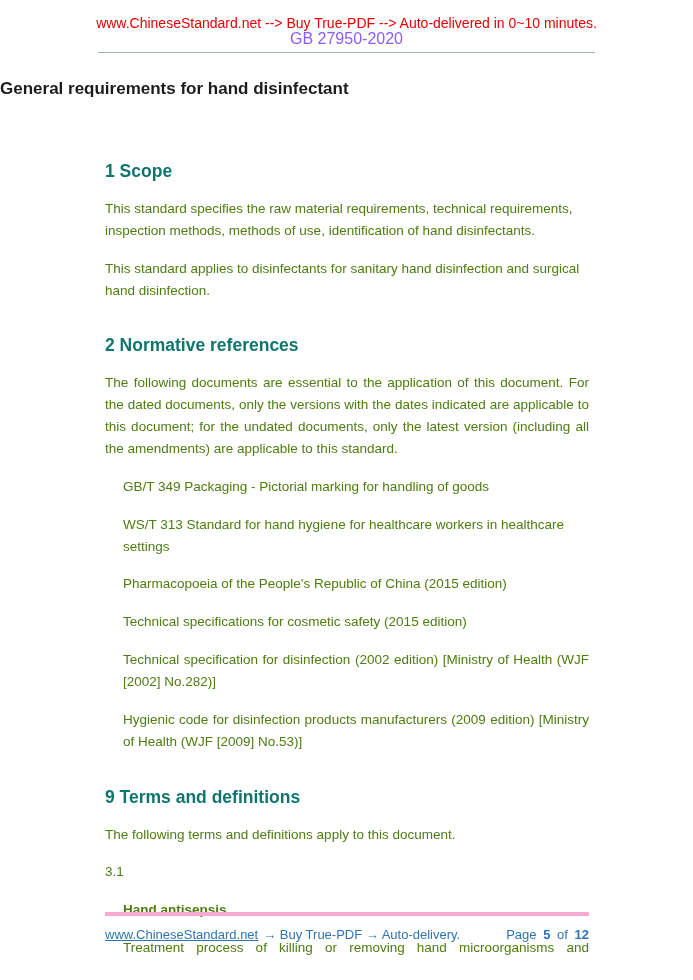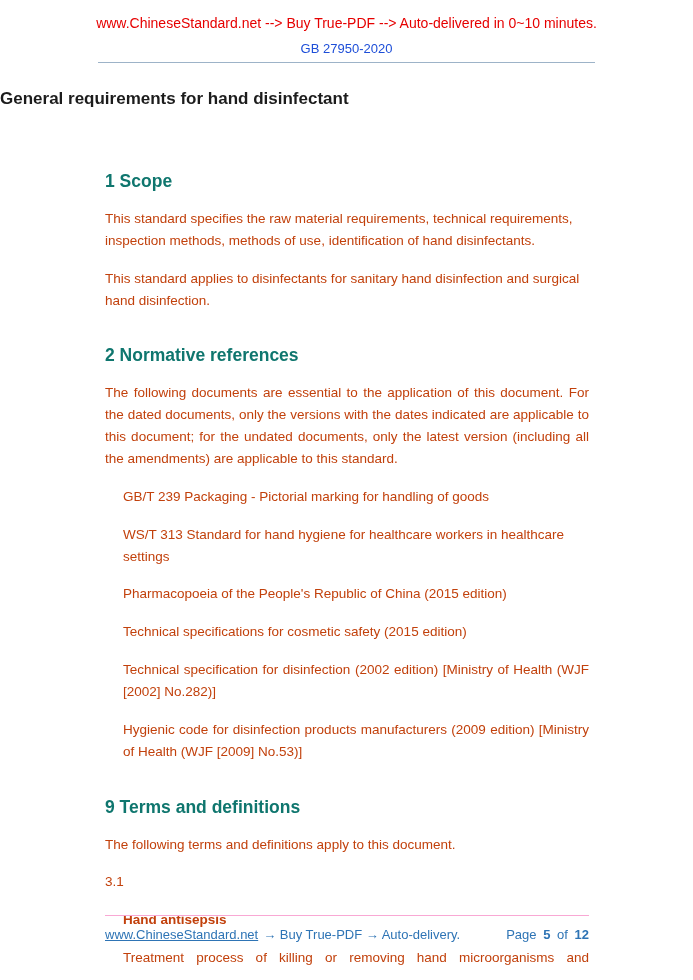--- a/index.html
+++ b/index.html
@@ -18,24 +18,24 @@
   }
 
   
   .header { text-align: center; padding-top: 14px; }
   .banner {
     color: #e60000;
     font-size: 14px;
     line-height: 18px;
   }
   .std-code {
-    color: #1d4ed8;
-    font-size: 13px;
+    color: #8b5cf6;
+    font-size: 16px;
     line-height: 14px;
-    margin-top: 10px;
+    margin-top: 0px;
   }
   .header-divider {
     border: none;
     border-top: 1px solid #9db3c8;
     margin: 6px 98px 0 98px;
   }
 
   
   .doc-title {
     text-align: left;
@@ -52,38 +52,38 @@
     font-size: 17.5px;
     font-weight: bold;
     color: #0f766e;
     margin-top: 34px;
   }
   .section-heading.first { margin-top: 62px; }
 
   .content p {
     margin-top: 16px;
     line-height: 1.62;
-    color: #c2410c;
+    color: #4d7c0f;
   }
   p.justified { text-align: justify; }
   p.justify-last { text-align: justify; text-align-last: justify; }
 
   .reference { padding-left: 18px; }
   .indented  { padding-left: 18px; }
 
   .clause-number { font-weight: normal; margin-top: 18px; }
   .term-title   { font-weight: bold; }
 
   
   .footer {
     position: absolute;
     left: 105px;
     right: 104px;
     bottom: 38px;
-    border-top: 1px solid #f9a8d4;
+    border-top: 4px solid #f9a8d4;
     padding-top: 11px;
     display: flex;
     justify-content: space-between;
     align-items: baseline;
     color: #2e74b5;
     font-size: 13px;
   }
   .footer-left { white-space: nowrap; }
   .footer-link { text-decoration: underline; cursor: pointer; }
   .footer-rest { margin-left: 5px; }
@@ -107,21 +107,21 @@
 
   <div class="content">
 
     <div class="section-heading first">1 Scope</div>
     <p>This standard specifies the raw material requirements, technical requirements, inspection methods, methods of use, identification of hand disinfectants.</p>
     <p>This standard applies to disinfectants for sanitary hand disinfection and surgical hand disinfection.</p>
 
     <div class="section-heading">2 Normative references</div>
     <p class="justified">The following documents are essential to the application of this document. For the dated documents, only the versions with the dates indicated are applicable to this document; for the undated documents, only the latest version (including all the amendments) are applicable to this standard.</p>
 
-    <p class="reference">GB/T 239 Packaging - Pictorial marking for handling of goods</p>
+    <p class="reference">GB/T 349 Packaging - Pictorial marking for handling of goods</p>
     <p class="reference">WS/T 313 Standard for hand hygiene for healthcare workers in healthcare settings</p>
     <p class="reference">Pharmacopoeia of the People's Republic of China (2015 edition)</p>
     <p class="reference">Technical specifications for cosmetic safety (2015 edition)</p>
     <p class="reference justified">Technical specification for disinfection (2002 edition) [Ministry of Health (WJF [2002] No.282)]</p>
     <p class="reference justified">Hygienic code for disinfection products manufacturers (2009 edition) [Ministry of Health (WJF [2009] No.53)]</p>
 
     <div class="section-heading">9 Terms and definitions</div>
     <p>The following terms and definitions apply to this document.</p>
     <p class="clause-number">3.1</p>
     <p class="indented term-title">Hand antisepsis</p>

